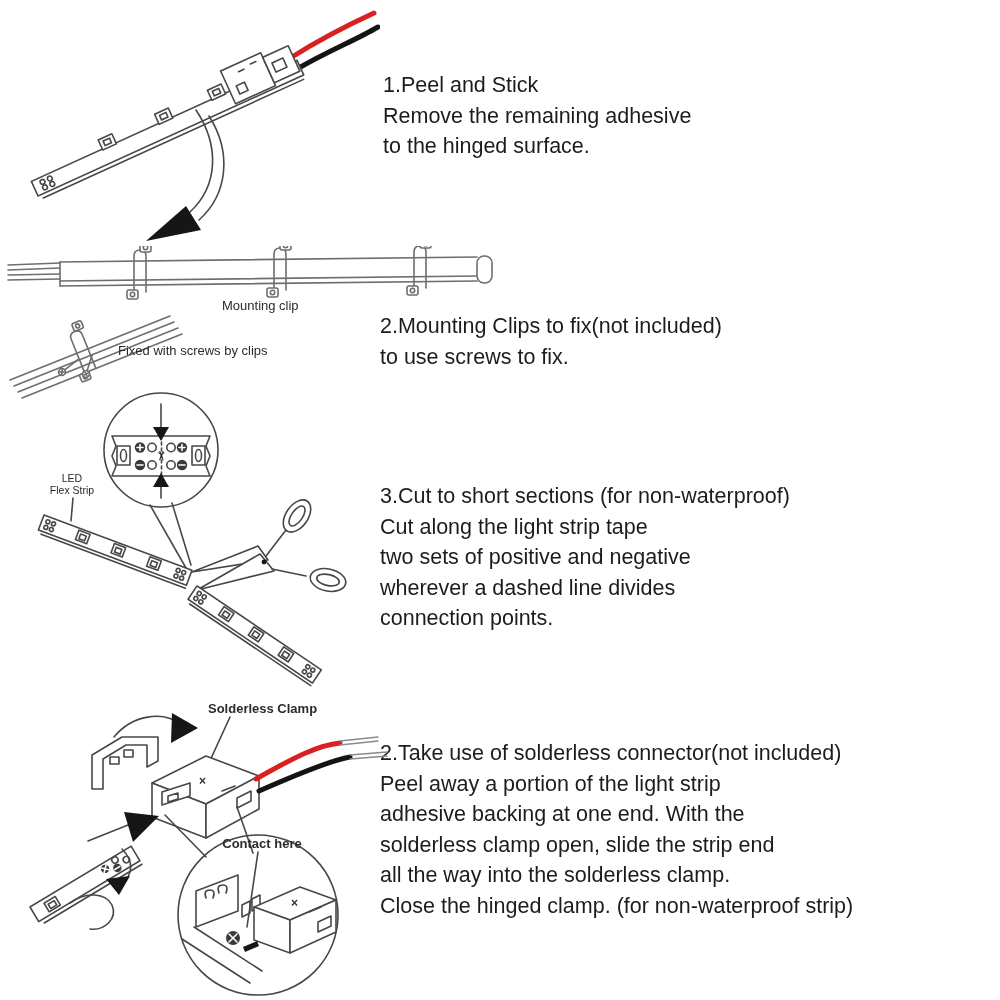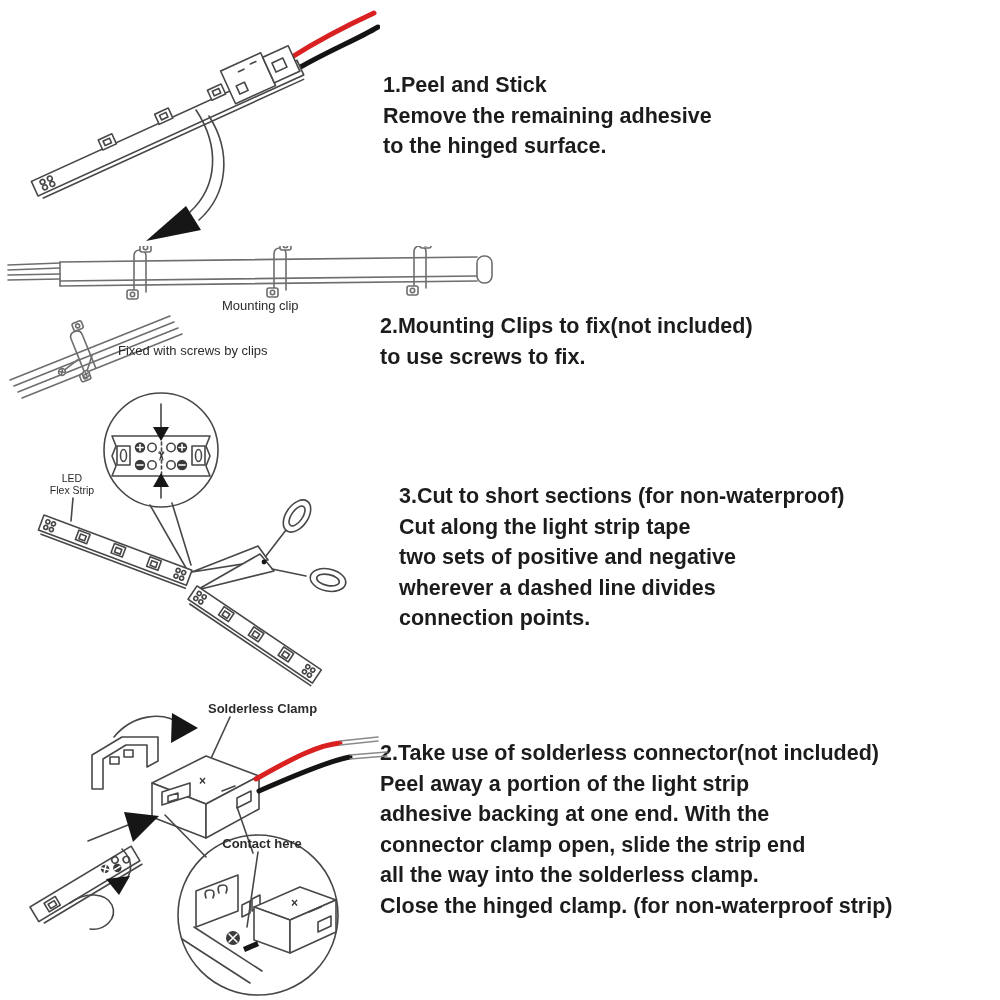--- a/index.html
+++ b/index.html
@@ -8,26 +8,26 @@
     --wire-red:#D92121;
     --wire-black:#141414;
     --ink:#474747;
     --ink-light:#6e6e6e;
   }
   html,body{margin:0;padding:0;background:#fff;}
   .canvas{position:relative;width:1000px;height:1000px;background:#ffffff;overflow:hidden;
           font-family:"Liberation Sans",sans-serif;}
   .title{position:absolute;left:478px;top:0px;margin:0;font-size:45px;font-weight:700;
          color:var(--title-color);letter-spacing:0.5px;white-space:nowrap;}
-  .step{position:absolute;font-weight:700;font-size:21.5px;line-height:30.6px;
+  .step{position:absolute;font-weight:400;font-size:21.5px;line-height:30.6px;
         color:var(--text-color);}
   .step div{white-space:nowrap;}
   #step1{left:383px;top:70px;}
   #step2{left:380px;top:311px;}
-  #step3{left:380px;top:481px;margin-left:19px;}
+  #step3{left:380px;top:481px;}
   #step4{left:380px;top:738px;}
   svg.illus{position:absolute;display:block;}
   #illus1{left:0;top:0;width:380px;height:250px;}
   #illus2{left:0;top:246px;width:520px;height:164px;}
   #illus3{left:0;top:388px;width:380px;height:302px;}
   #illus4{left:0;top:695px;width:390px;height:305px;}
   .ln{stroke:var(--ink);fill:none;stroke-width:1.6;stroke-linecap:round;stroke-linejoin:round;}
   .shape{stroke:var(--ink);fill:#fff;stroke-width:1.6;stroke-linejoin:round;}
   .g2 .ln,.g2 .shape{stroke:var(--ink-light);}
   .solid{fill:#161616;stroke:none;}
@@ -63,21 +63,21 @@
     <div>Cut along the light strip tape</div>
     <div>two sets of positive and negative</div>
     <div>wherever a dashed line divides</div>
     <div>connection points.</div>
   </section>
 
   <section class="step" id="step4">
     <div>2.Take use of solderless connector(not included)</div>
     <div>Peel away a portion of the light strip</div>
     <div>adhesive backing at one end. With the</div>
-    <div>connector clamp open, slide the strip end</div>
+    <div>solderless clamp open, slide the strip end</div>
     <div>all the way into the solderless clamp.</div>
     <div>Close the hinged clamp. (for non-waterproof strip)</div>
   </section>
 
   <svg class="illus" id="illus1" viewBox="0 0 380 250">
     <g>
       <path class="wire-red" d="M292,57 C322,38 348,25 374,13"></path>
       <path class="wire-black" d="M297,69 C330,50 356,40 378,27"></path>
     </g>
     <g transform="translate(38,196) rotate(-24.5)">

